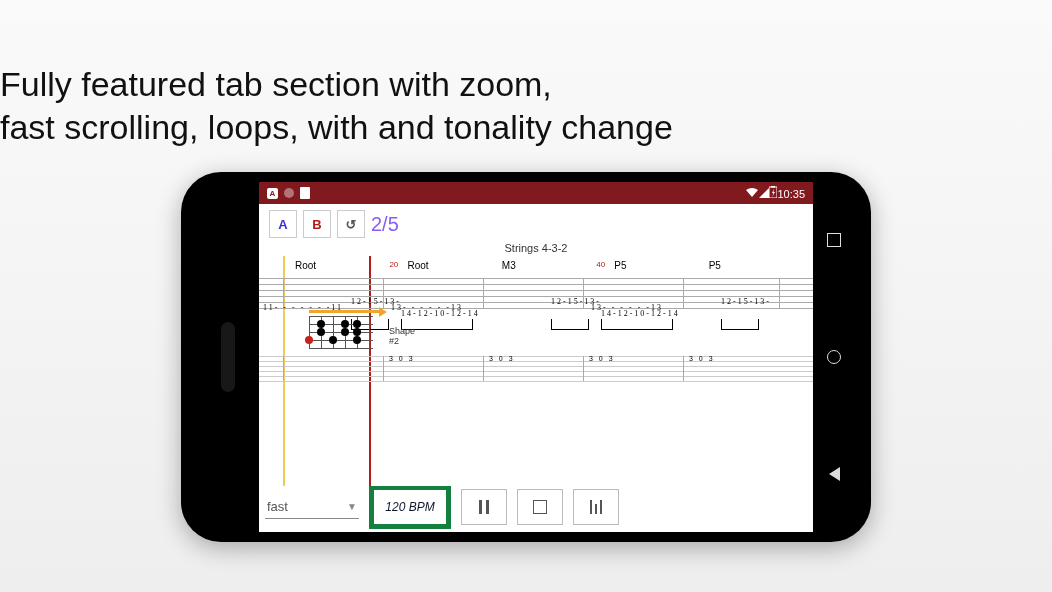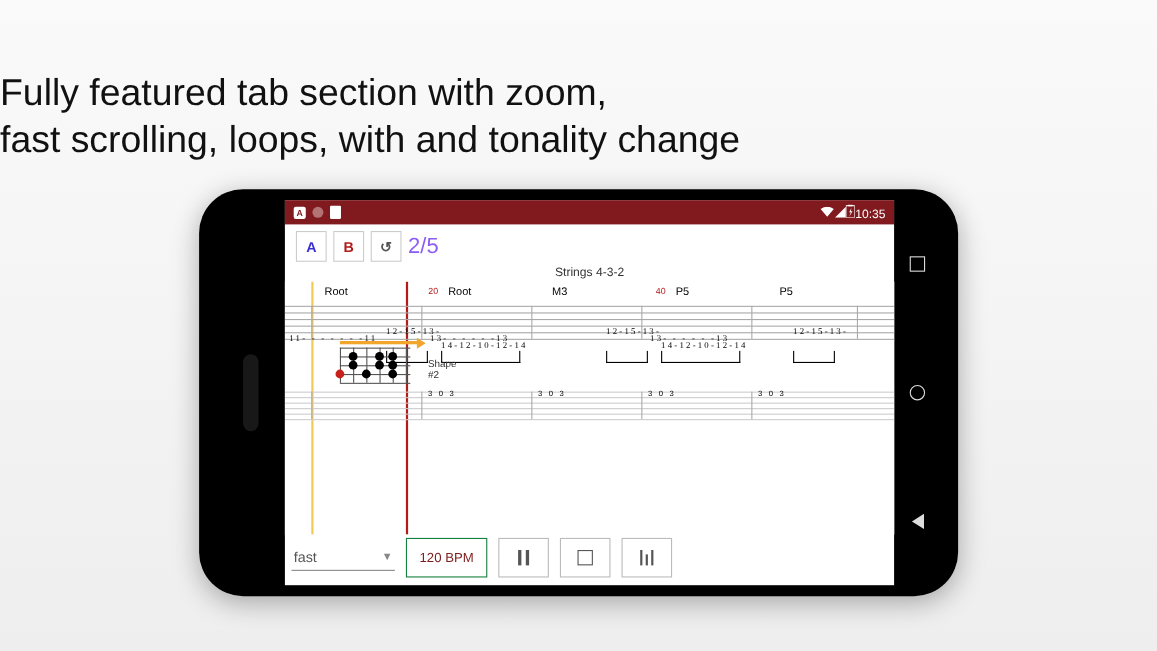--- a/index.html
+++ b/index.html
@@ -70,21 +70,21 @@
   .slider-row { height:34px; display:flex; align-items:center; padding:0 10px 0 6px; gap:8px; }
   .key-label { color:#c8201a; font-size:12px; white-space:nowrap; }
   .slider { flex:1; position:relative; height:20px; }
   .track { position:absolute; left:0; right:0; top:50%; height:3px; background:#bbb; transform:translateY(-50%); }
   .track-fill { position:absolute; left:0; top:50%; height:3px; background:#8c1a22; transform:translateY(-50%); }
   .thumb { position:absolute; top:50%; transform:translate(-50%,-50%); width:18px; height:18px; background:#8c1a22; border-radius:50%; }
 
   .bottom-row { height:42px; display:flex; align-items:center; gap:10px; padding:0 10px 4px 6px; }
   .select { width:90px; display:flex; align-items:center; justify-content:space-between; color:#555; font-size:13px; padding:4px 2px; border-bottom:1px solid #888; cursor:pointer; }
   .caret { color:#888; font-size:10px; }
-  .bpm-btn { width:72px; height:34px; border:1px solid #15803d; display:flex; align-items:center; justify-content:center; font-size:12px; color:#7f1d1d; cursor:pointer; }
+  .bpm-btn { width:72px; height:34px; border:5px solid #15803d; display:flex; align-items:center; justify-content:center; font-size:12px; color:#0f172a; cursor:pointer;font-style:italic; }
   .ctrl-btn { width:44px; height:34px; border:1px solid #bbb; display:flex; align-items:center; justify-content:center; color:#555; cursor:pointer; }
   .pause-glyph { display:flex; gap:4px; }
   .pause-glyph span { width:3px; height:14px; background:#555; }
   .stop-glyph { width:12px; height:12px; border:1.5px solid #555; }
   .mixer-glyph { display:flex; gap:3px; align-items:flex-end; }
   .mixer-glyph span { width:2px; background:#555; }
   .mx1{height:14px}.mx2{height:10px}.mx3{height:14px}
 </style>
 </head>
 <body>

